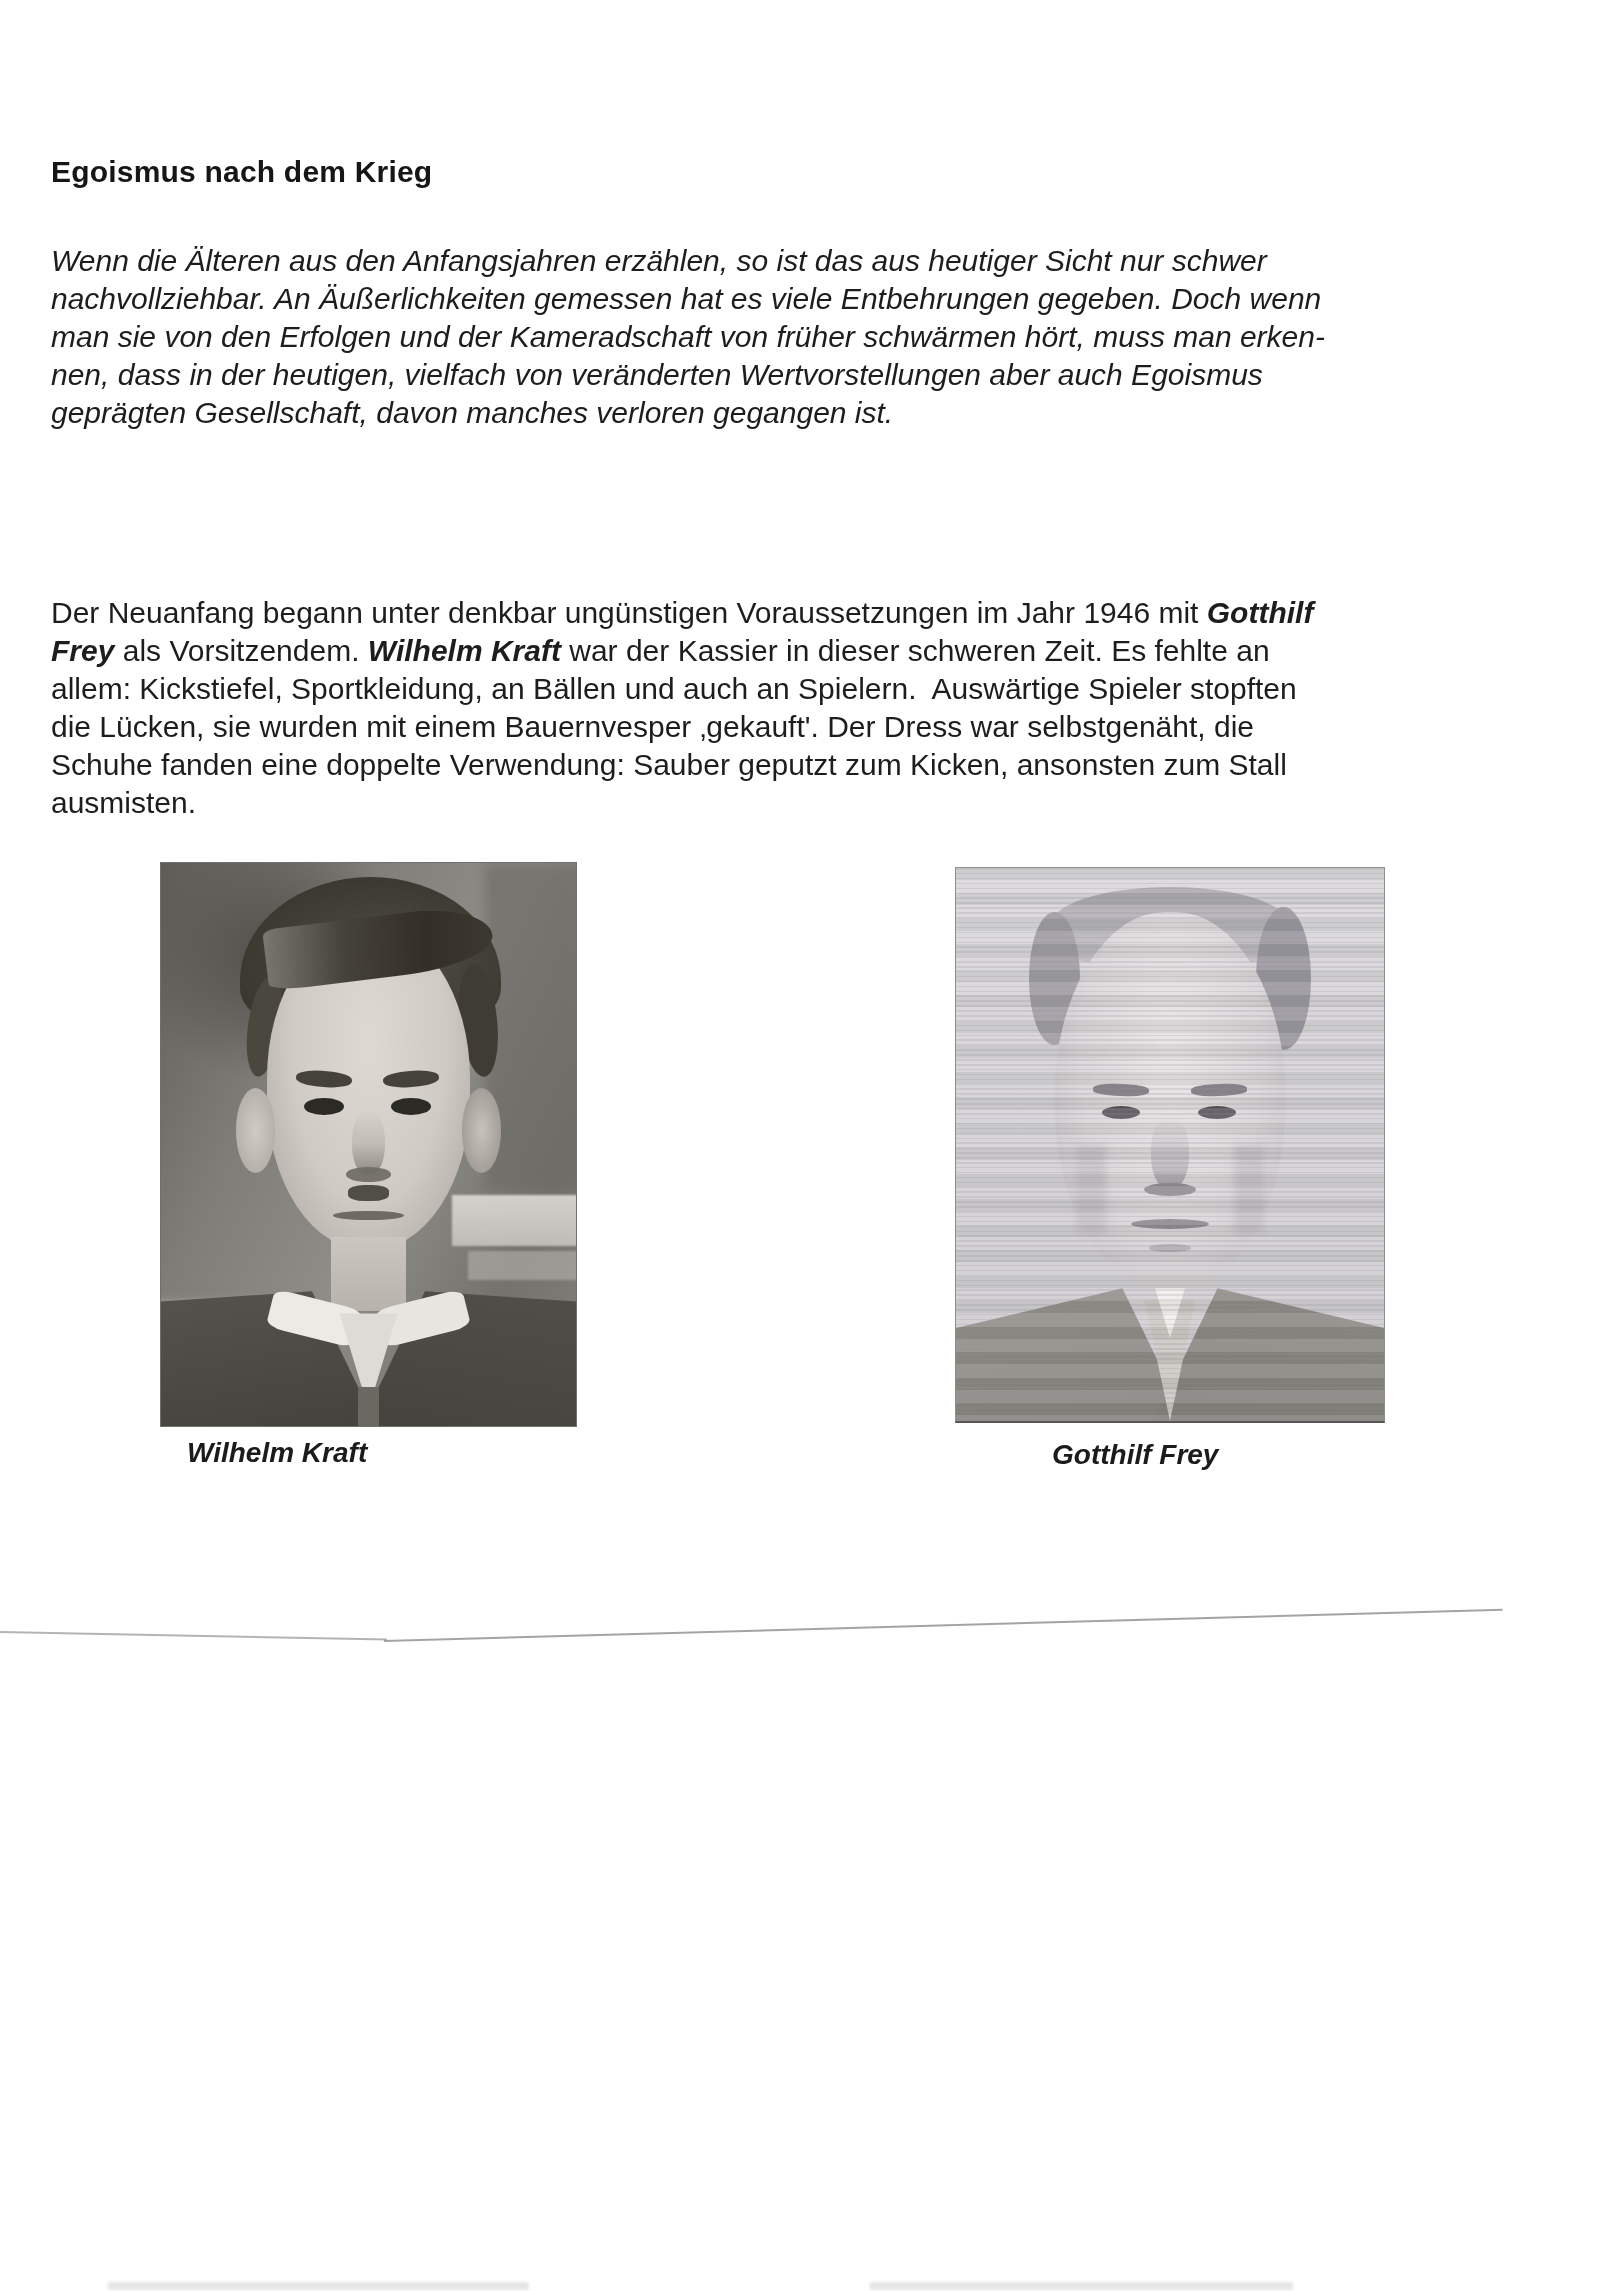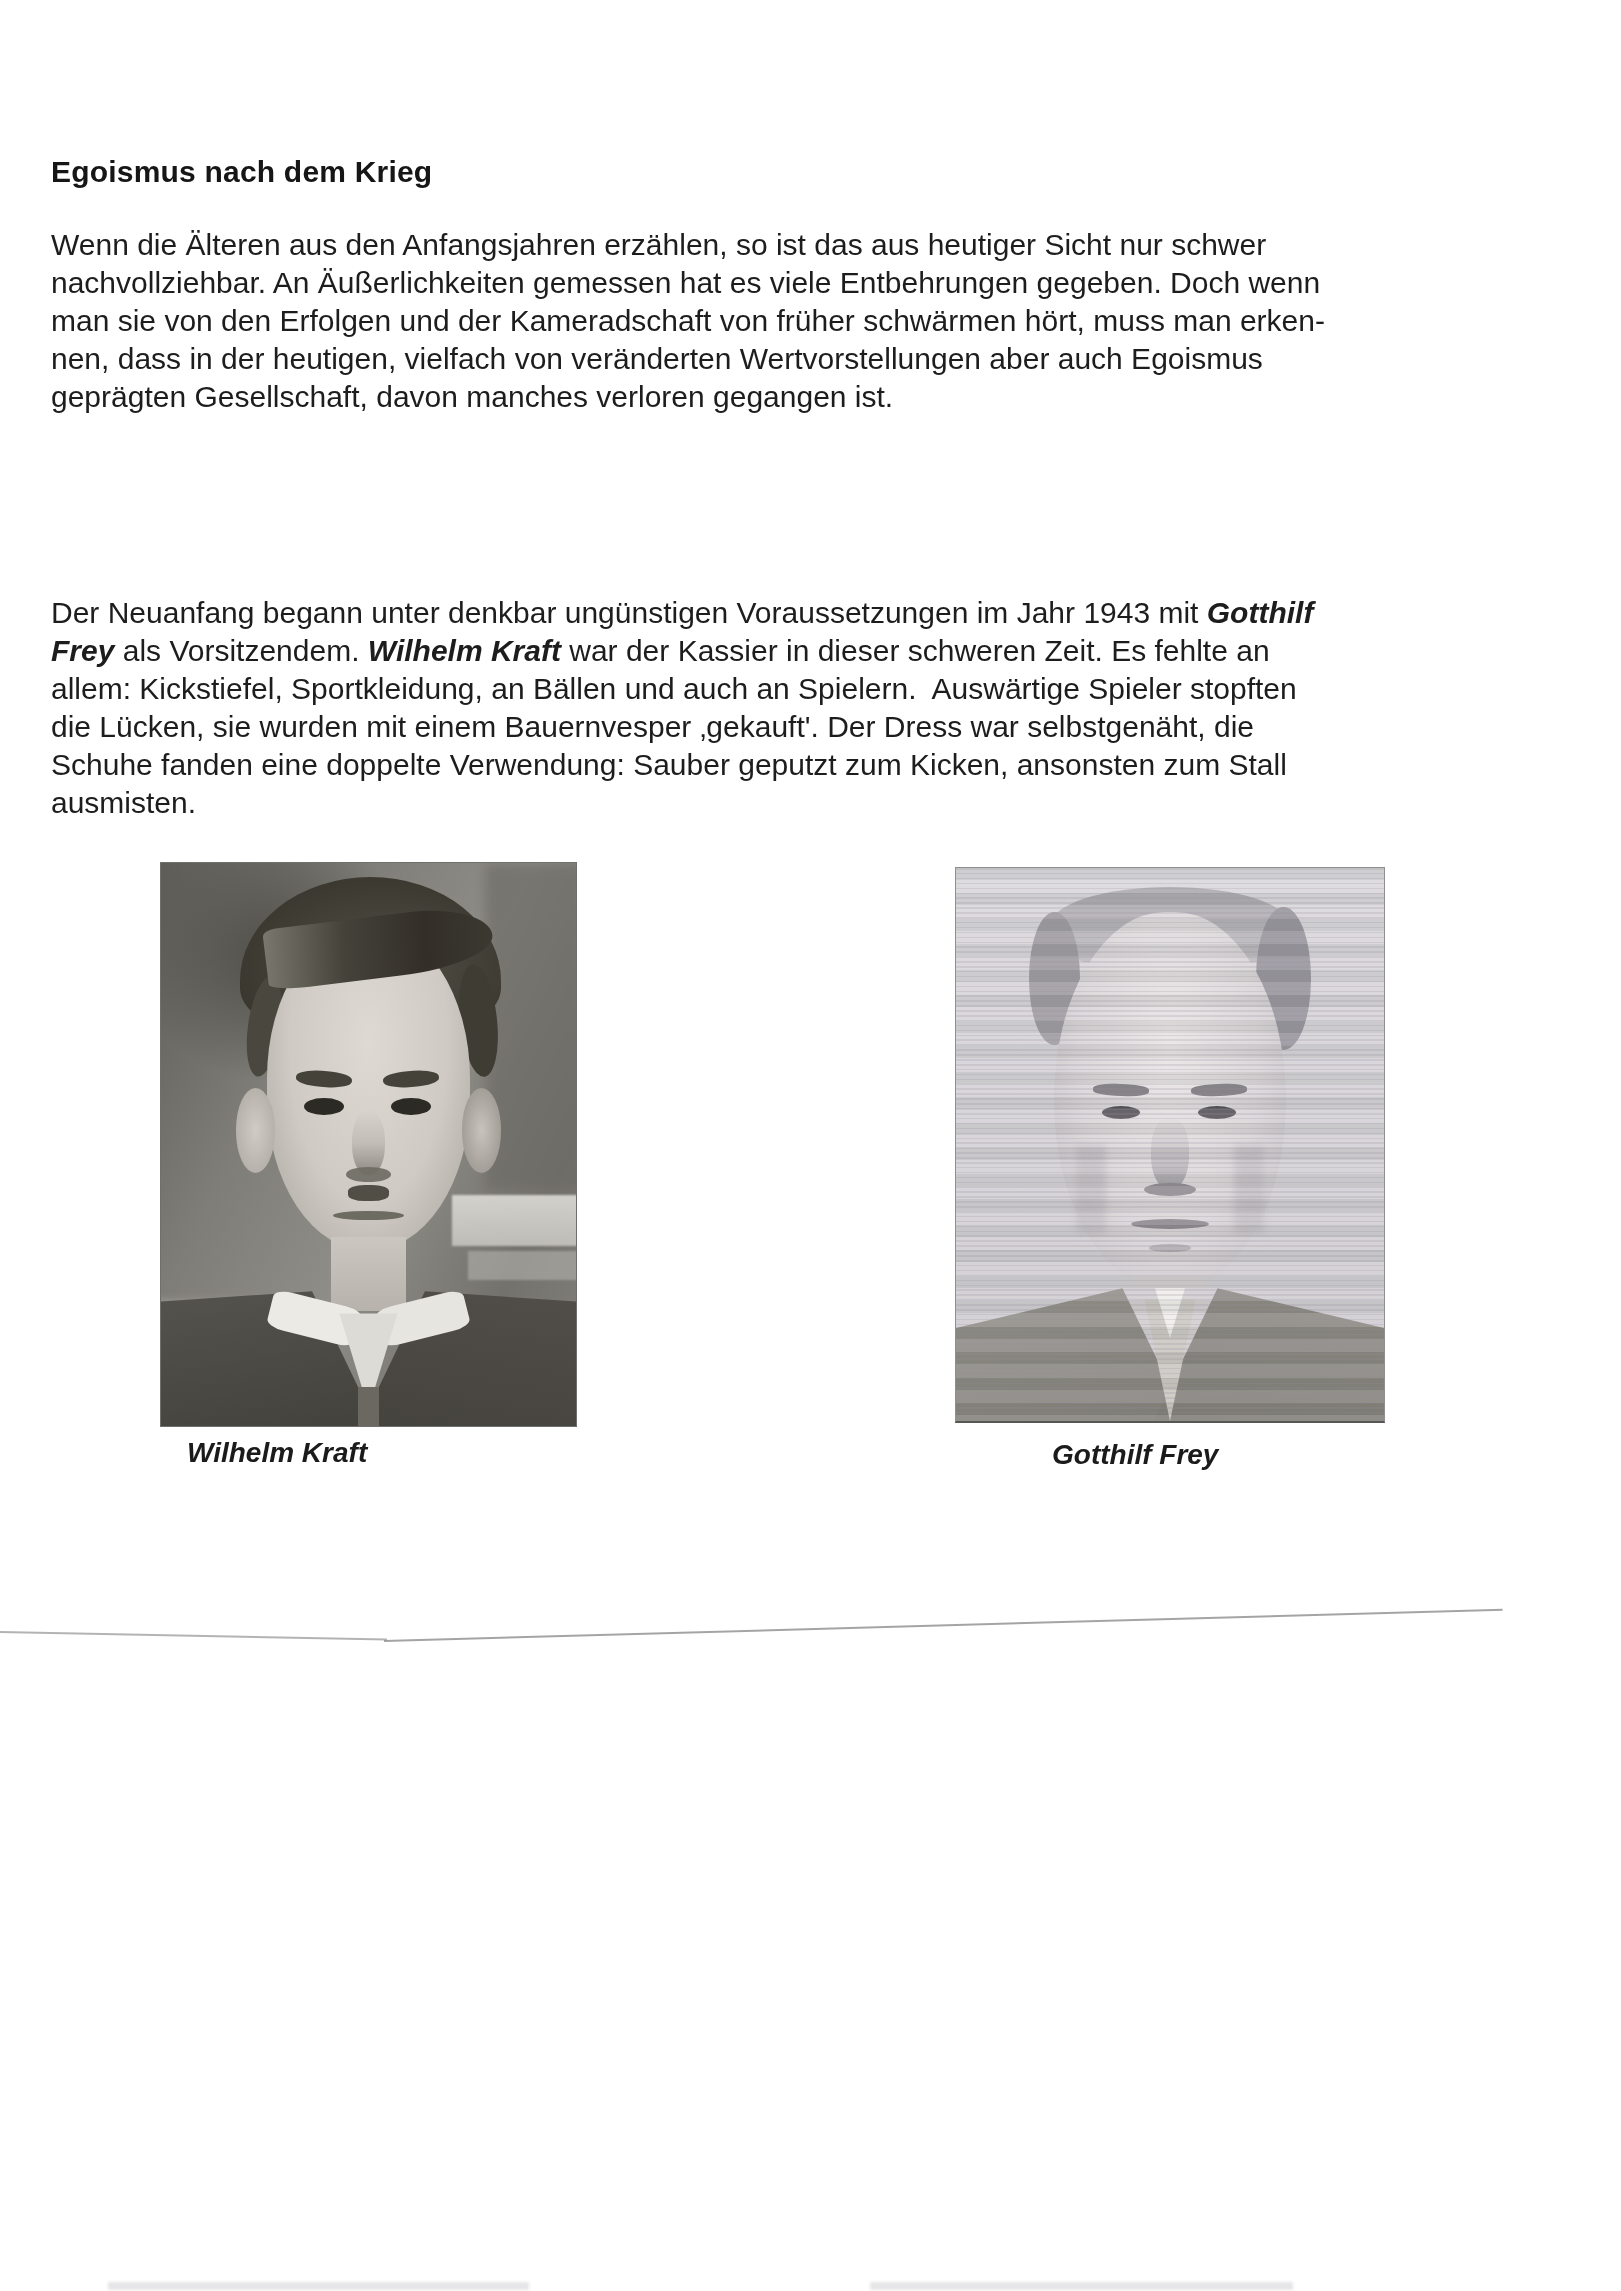--- a/index.html
+++ b/index.html
@@ -8,21 +8,21 @@
     overflow:hidden;font-family:"Liberation Sans",sans-serif;color:#1a1a1a;
   }
   .heading{
     position:absolute;left:51px;top:155px;margin:0;
     font-size:30px;font-weight:bold;letter-spacing:0.2px;color:#161616;
   }
   .body{
     position:absolute;left:51px;margin:0;width:1529px;
     font-size:30px;line-height:38px;white-space:pre;color:#1d1d1d;letter-spacing:0;
   }
-  .pos-p1{top:226px;}
+  .pos-p1{top:242px;font-style:italic;}
   .pos-p2{top:477px;}
   .pos-p3{top:594px;}
   .pos-p4{top:1511px;}
   .bi{font-weight:bold;font-style:italic;}
   .caption{
     position:absolute;margin:0;font-size:28px;font-weight:bold;font-style:italic;color:#1b1b1b;
   }
   .caption-left{left:187px;top:1437px;}
   .caption-right{left:1052px;top:1439px;}
 
@@ -121,21 +121,21 @@
 
   <h1 class="heading">Egoismus nach dem Krieg</h1>
 
   <p class="body pos-p1">Wenn die Älteren aus den Anfangsjahren erzählen, so ist das aus heutiger Sicht nur schwer
 nachvollziehbar. An Äußerlichkeiten gemessen hat es viele Entbehrungen gegeben. Doch wenn
 man sie von den Erfolgen und der Kameradschaft von früher schwärmen hört, muss man erken-
 nen, dass in der heutigen, vielfach von veränderten Wertvorstellungen aber auch Egoismus
 geprägten Gesellschaft, davon manches verloren gegangen ist.</p>
 
 
-  <p class="body pos-p3"><span>Der Neuanfang begann unter denkbar ungünstigen Voraussetzungen im Jahr 1943 mit </span><span class="bi">Gotthilf
+  <p class="body pos-p3"><span>Der Neuanfang begann unter denkbar ungünstigen Voraussetzungen im Jahr 1946 mit </span><span class="bi">Gotthilf
 Frey</span><span> als Vorsitzendem. </span><span class="bi">Wilhelm Kraft</span><span> war der Kassier in dieser schweren Zeit. Es fehlte an
 allem: Kickstiefel, Sportkleidung, an Bällen und auch an Spielern.  Auswärtige Spieler stopften
 die Lücken, sie wurden mit einem Bauernvesper ‚gekauft'. Der Dress war selbstgenäht, die
 Schuhe fanden eine doppelte Verwendung: Sauber geputzt zum Kicken, ansonsten zum Stall
 ausmisten.</span></p>
 
   <figure class="photo photo-left">
     <div class="pl-bgdark"></div>
     <div class="pl-bgdark2"></div>
     <div class="pl-rail"></div>

